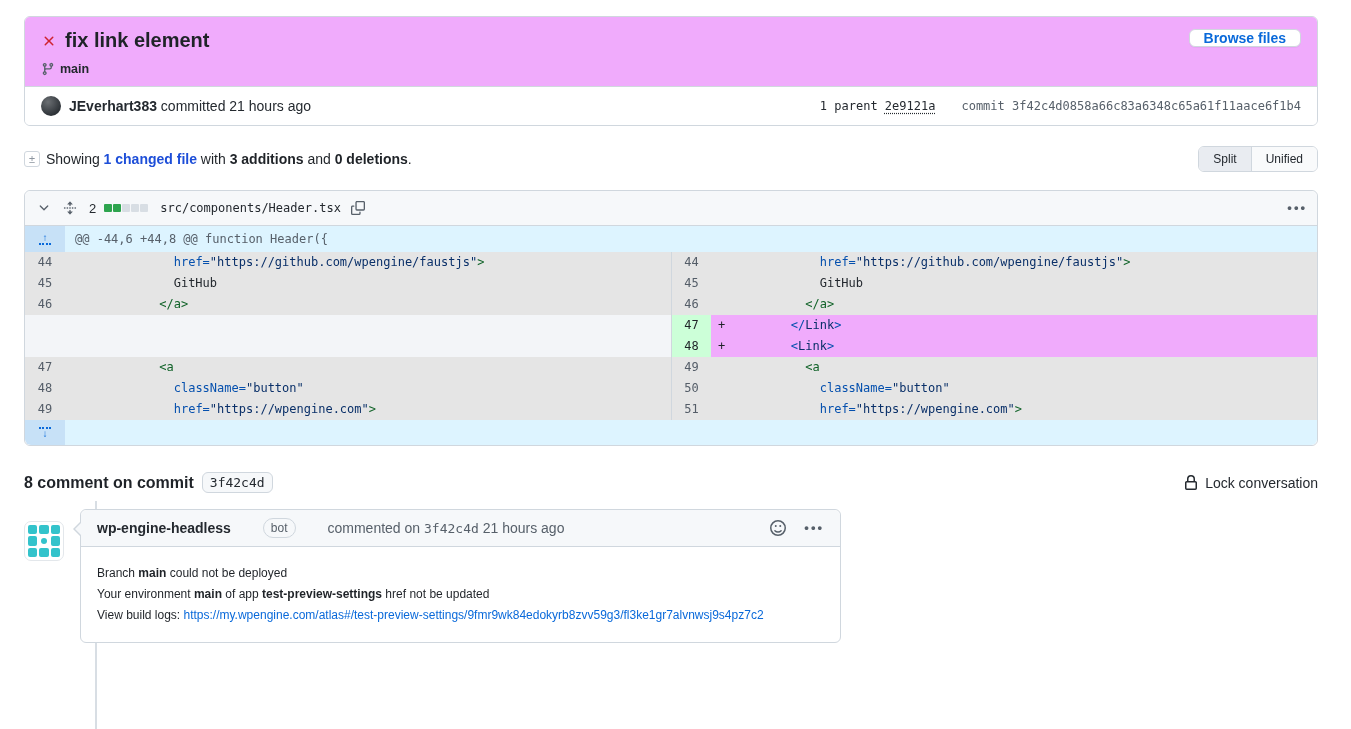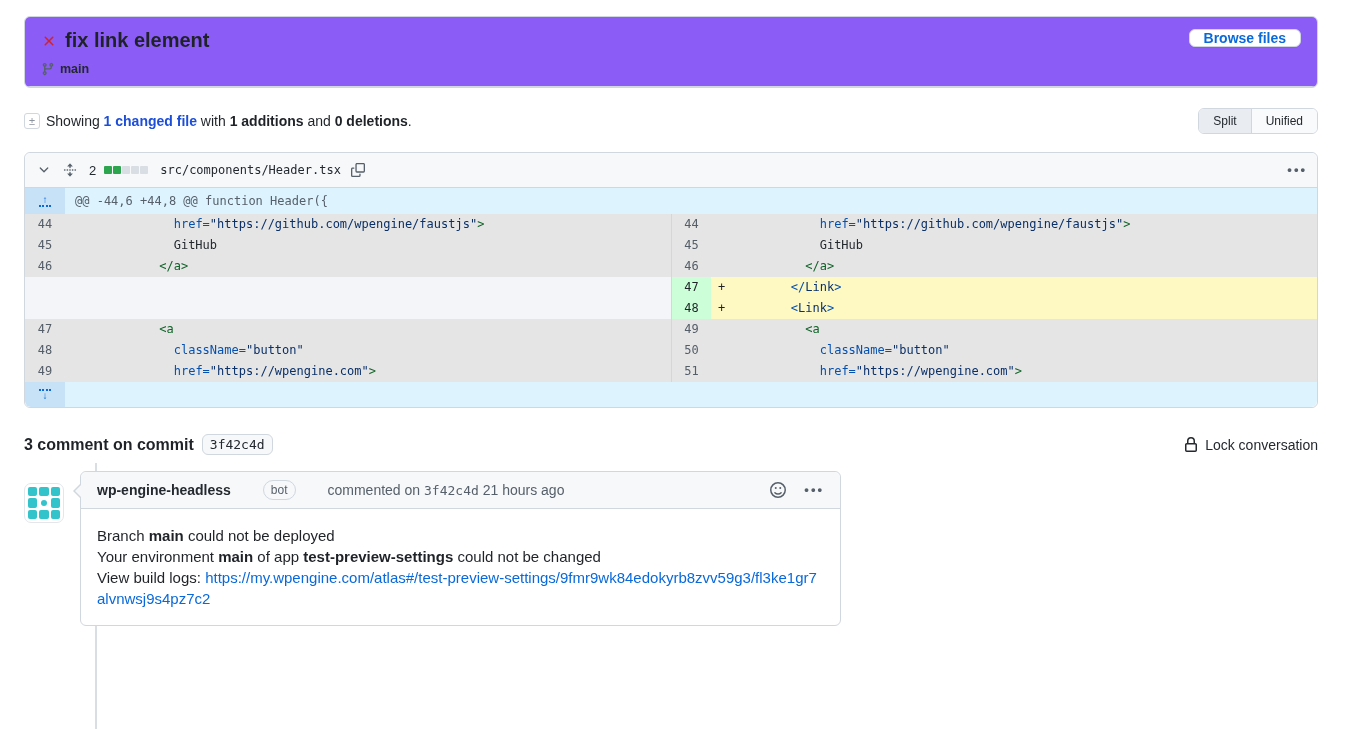--- a/index.html
+++ b/index.html
@@ -3,21 +3,21 @@
 <meta charset="utf-8">
 <style>
   * { box-sizing: border-box; margin: 0; padding: 0; }
   html,body { width:1351px; height:729px; overflow:hidden; background:#ffffff;
     font-family:"Liberation Sans", sans-serif; color:#1f2328; font-size:14px; }
   .mono { font-family:"DejaVu Sans Mono","Liberation Mono",monospace; }
   .page { width:1294px; margin-left:24px; position:relative; }
 
   
   .commit-box { margin-top:16px; border:1px solid #d0d7de; border-radius:6px; overflow:hidden; }
-  .commit-box-top { background:#8b5cf6; padding:12px 16px 10px 16px; border-bottom:1px solid #d0d7de; position:relative; }
+  .commit-box-top { background:#f0abfc; padding:12px 16px 10px 16px; border-bottom:1px solid #d0d7de; position:relative; }
   .title-row { display:flex; align-items:center; gap:8px; }
   .x-icon { color:#cf222e; display:inline-flex; }
   .commit-title { font-size:20px; font-weight:700; color:#1f2328; }
   .branch-row { display:flex; align-items:center; gap:5px; margin-top:10px; color:#24292f; font-size:13px; }
   .branch-row svg { color:#57606a; }
   .branch-name { font-weight:600; font-size:12.5px; }
   .browse-btn { position:absolute; top:12px; right:16px; background:#ffffff; border:1px solid #d0d7de;
     border-radius:6px; padding:0 14px; color:#0969da; font-weight:600; font-size:14px; cursor:pointer;
     box-shadow:0 1px 0 rgba(31,35,40,0.04); }
   .commit-box-bottom { background:#ffffff; padding:9px 16px; display:flex; align-items:center; }
@@ -55,21 +55,21 @@
   .diff-filename { font-size:12px; color:#24292f; margin-left:4px; cursor:pointer; }
   .kebab { margin-left:auto; color:#57606a; letter-spacing:2px; font-weight:700; font-size:13px; cursor:pointer; line-height:10px; }
 
   .diff-grid { display:grid; grid-template-columns:40px 1fr 40px 1fr; font-size:12px; line-height:21px; }
   .lnum { text-align:center; color:#545d68; font-family:"DejaVu Sans Mono","Liberation Mono",monospace; cursor:pointer; }
   .lcode { white-space:pre; overflow:hidden; font-family:"DejaVu Sans Mono","Liberation Mono",monospace; color:#24292f; }
   .lcode .marker { display:inline-block; width:22px; padding-left:7px; color:#1f2328; }
   .pane-right { border-left:1px solid #d0d7de; }
   .row-context { background:#e5e5e5; }
   .row-empty { background:#f3f5f8; }
-  .row-added { background:#fef9c3; }
+  .row-added { background:#f0abfc; }
   .num-added { background:#ccffd8; color:#1f2328; }
   .hunk-gutter { grid-column:1; background:#c7e1f7; color:#0969da; display:flex; flex-direction:column;
     align-items:center; justify-content:center; cursor:pointer; height:26px; }
   .hunk-text { grid-column:2 / -1; background:#ddf4ff; color:#57606a;
     font-family:"DejaVu Sans Mono","Liberation Mono",monospace; padding-left:10px; height:26px; line-height:26px; }
   .expand-gutter { grid-column:1; background:#c7e1f7; color:#0969da; display:flex; flex-direction:column;
     align-items:center; justify-content:center; cursor:pointer; height:25px; border-radius:0 0 0 6px; }
   .expand-rest { grid-column:2 / -1; background:#ddf4ff; height:25px; border-radius:0 0 6px 0; }
   .arrow-glyph { font-size:10px; line-height:8px; }
   .dots { width:12px; border-top:2px dotted #0969da; margin-top:1px; }
@@ -107,21 +107,21 @@
   .caret { position:absolute; left:-8px; top:11px; width:0; height:0;
     border-top:8px solid transparent; border-bottom:8px solid transparent; border-right:8px solid #d0d7de; }
   .caret::after { content:""; position:absolute; left:1.5px; top:-7px; width:0; height:0;
     border-top:7px solid transparent; border-bottom:7px solid transparent; border-right:7px solid #f6f8fa; }
   .comment-author { font-weight:600; color:#24292f; cursor:pointer; }
   .bot-badge { margin-left:8px; border:1px solid #d0d7de; border-radius:999px; padding:0 7px;
     font-size:12px; line-height:18px; color:#57606a; }
   .comment-meta { margin-left:8px; }
   .meta-sha-inline { font-size:13px; }
   .head-actions { margin-left:auto; display:flex; align-items:center; gap:16px; color:#57606a; }
-  .comment-body { padding:16px; font-size:15px; line-height:21px; color:#1f2328; }
+  .comment-body { padding:16px; font-size:12px; line-height:21px; color:#1f2328; }
   .comment-body .b { font-weight:600; }
   .body-link { color:#0969da; text-decoration:none; cursor:pointer; overflow-wrap:anywhere; word-break:break-all; }
 </style>
 </head>
 <body>
 
 <div class="page">
 
   <div class="commit-box">
     <div class="commit-box-top">
@@ -136,25 +136,33 @@
       <div class="branch-row">
         <span style="display:inline-flex;">
           <svg width="14" height="14" viewBox="0 0 16 16" fill="currentColor">
               <path d="M9.5 3.25a2.25 2.25 0 1 1 3 2.122V6A2.5 2.5 0 0 1 10 8.5H6a1 1 0 0 0-1 1v1.128a2.251 2.251 0 1 1-1.5 0V5.372a2.25 2.25 0 1 1 1.5 0v1.836A2.493 2.493 0 0 1 6 7h4a1 1 0 0 0 1-1v-.628a2.25 2.25 0 0 1-1.5-2.122Zm-6 0a.75.75 0 1 0 1.5 0 .75.75 0 0 0-1.5 0Zm8.25-.75a.75.75 0 1 0 0 1.5.75.75 0 0 0 0-1.5ZM4.25 12a.75.75 0 1 0 0 1.5.75.75 0 0 0 0-1.5Z"></path>
             </svg>
         </span>
         <span class="branch-name">main</span>
       </div>
       <button class="browse-btn">Browse files</button>
     </div>
+    <div class="commit-box-bottom">
+      <span class="avatar-small"></span>
+      <span class="committer-text"><span class="committer-name">JEverhart383</span><span> committed 21 hours ago</span></span>
+      <span class="commit-meta mono">
+        <span><span class="meta-sha">1 parent </span><span class="meta-sha parent-sha">2e9121a</span></span>
+        <span><span class="meta-label">commit </span><span class="meta-label">3f42c4d0858a66c83a6348c65a61f11aace6f1b4</span></span>
+      </span>
+    </div>
   </div>
 
   <div class="showing-row">
     <span class="filediff-icon">±</span>
-    <span class="showing-text"><span>Showing </span><span class="link-blue">1 changed file</span><span> with </span><b>1 additions</b><span> and </span><b>0 deletions</b><span>.</span></span>
+    <span class="showing-text"><span>Showing </span><span class="link-blue">1 changed file</span><span> with </span><b>3 additions</b><span> and </span><b>0 deletions</b><span>.</span></span>
     <div class="seg-control">
       <span class="seg-btn selected">Split</span>
       <span class="seg-btn">Unified</span>
     </div>
   </div>
 
   <div class="diff-box">
     <div class="diff-header">
       <span class="icon-btn">
         <svg width="14" height="14" viewBox="0 0 16 16" fill="currentColor">
@@ -223,21 +231,21 @@
         <div class="lcode row-context"><span class="marker"> </span><span class="tk-plain">            </span><span class="tk-attr">href=</span><span class="tk-str">"https://wpengine.com"</span><span class="tk-tag">&gt;</span></div>
         <div class="expand-gutter">
           <span class="dots-b"></span>
           <span class="arrow-glyph">↓</span>
         </div>
         <div class="expand-rest"></div>
       </div>
   </div>
 
   <div class="comments-heading">
-    <span class="comments-title">3 comment on commit</span>
+    <span class="comments-title">8 comment on commit</span>
     <span class="sha-chip mono">3f42c4d</span>
     <button class="lock-btn">
       <span style="display:inline-flex;">
         <svg width="16" height="16" viewBox="0 0 16 16" fill="currentColor">
             <path d="M4 4a4 4 0 0 1 8 0v2h.25c.966 0 1.75.784 1.75 1.75v5.5A1.75 1.75 0 0 1 12.25 15h-8.5A1.75 1.75 0 0 1 2 13.25v-5.5C2 6.784 2.784 6 3.75 6H4Zm8.25 3.5h-8.5a.25.25 0 0 0-.25.25v5.5c0 .138.112.25.25.25h8.5a.25.25 0 0 0 .25-.25v-5.5a.25.25 0 0 0-.25-.25ZM10.5 6V4a2.5 2.5 0 1 0-5 0v2Z"></path>
           </svg>
       </span>
       <span>Lock conversation</span>
     </button>
   </div>
@@ -265,19 +273,19 @@
           <span class="icon-btn">
             <svg width="16" height="16" viewBox="0 0 16 16" fill="currentColor">
                 <path d="M8 0a8 8 0 1 1 0 16A8 8 0 0 1 8 0ZM1.5 8a6.5 6.5 0 1 0 13 0 6.5 6.5 0 0 0-13 0Zm9.08 2.16a.75.75 0 0 1 1.06 1.06 5.02 5.02 0 0 1-7.28 0 .75.75 0 1 1 1.1-1.02 3.51 3.51 0 0 0 5.12-.04ZM6.75 6a1 1 0 1 1-2 0 1 1 0 0 1 2 0Zm4.5 0a1 1 0 1 1-2 0 1 1 0 0 1 2 0Z"></path>
               </svg>
           </span>
           <span class="kebab">•••</span>
         </span>
       </div>
       <div class="comment-body">
         <div><span>Branch </span><span class="b">main</span><span> could not be deployed</span></div>
-        <div><span>Your environment </span><span class="b">main</span><span> of app </span><span class="b">test-preview-settings</span><span> could not be changed</span></div>
+        <div><span>Your environment </span><span class="b">main</span><span> of app </span><span class="b">test-preview-settings</span><span> href not be updated</span></div>
         <div><span>View build logs: </span><span class="body-link">https://my.wpengine.com/atlas#/test-preview-settings/9fmr9wk84edokyrb8zvv59g3/fl3ke1gr7alvnwsj9s4pz7c2</span></div>
       </div>
     </div>
   </div>
 
 </div>
 
 </body></html>

